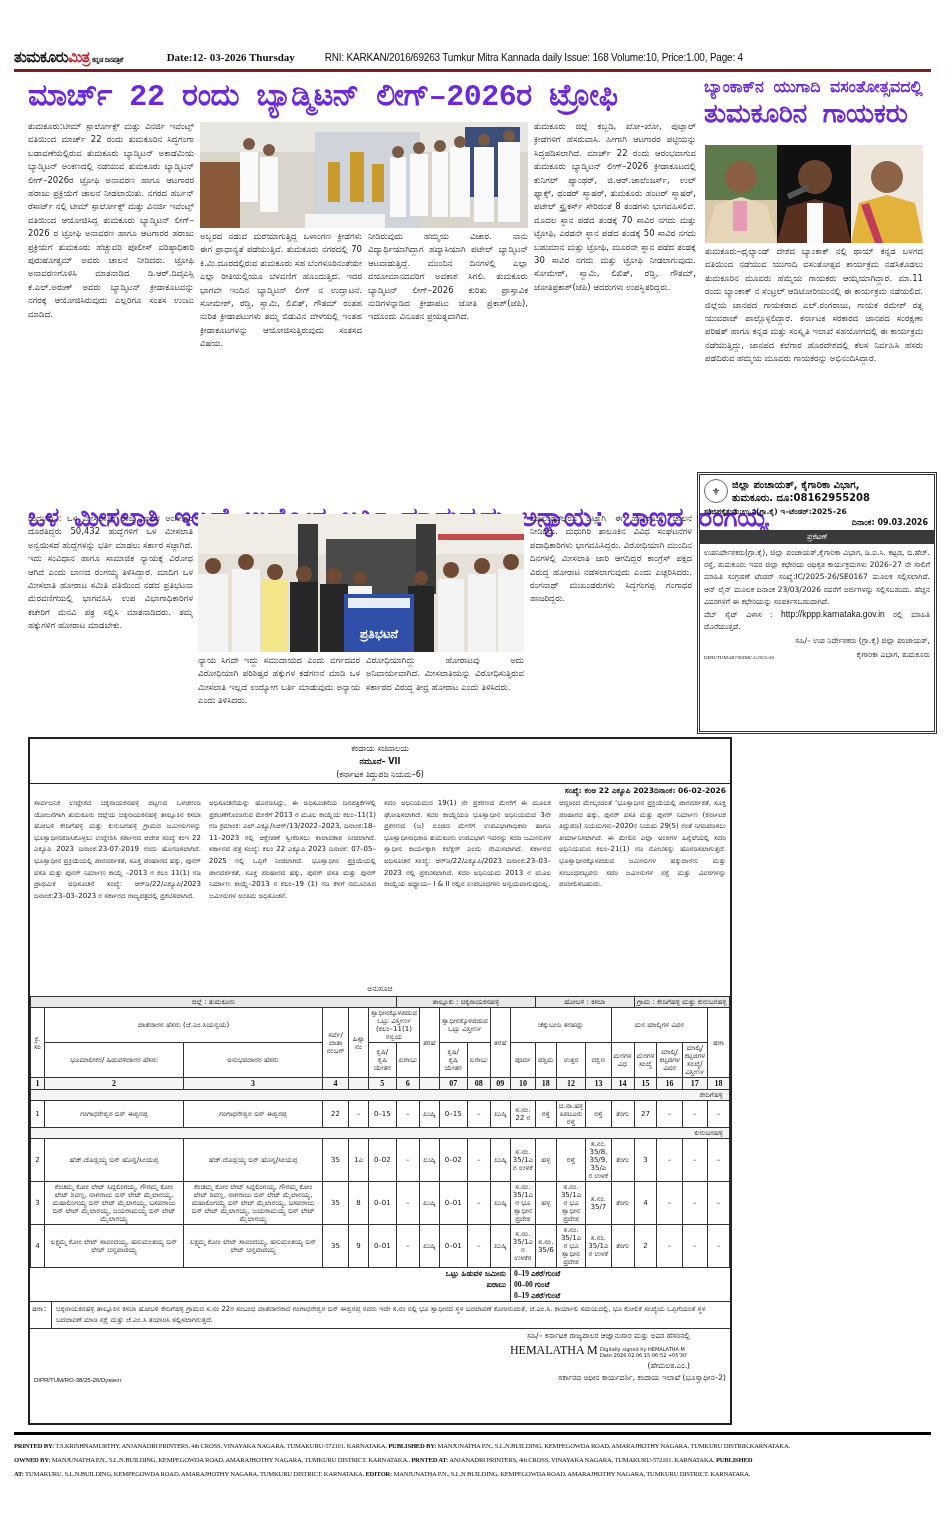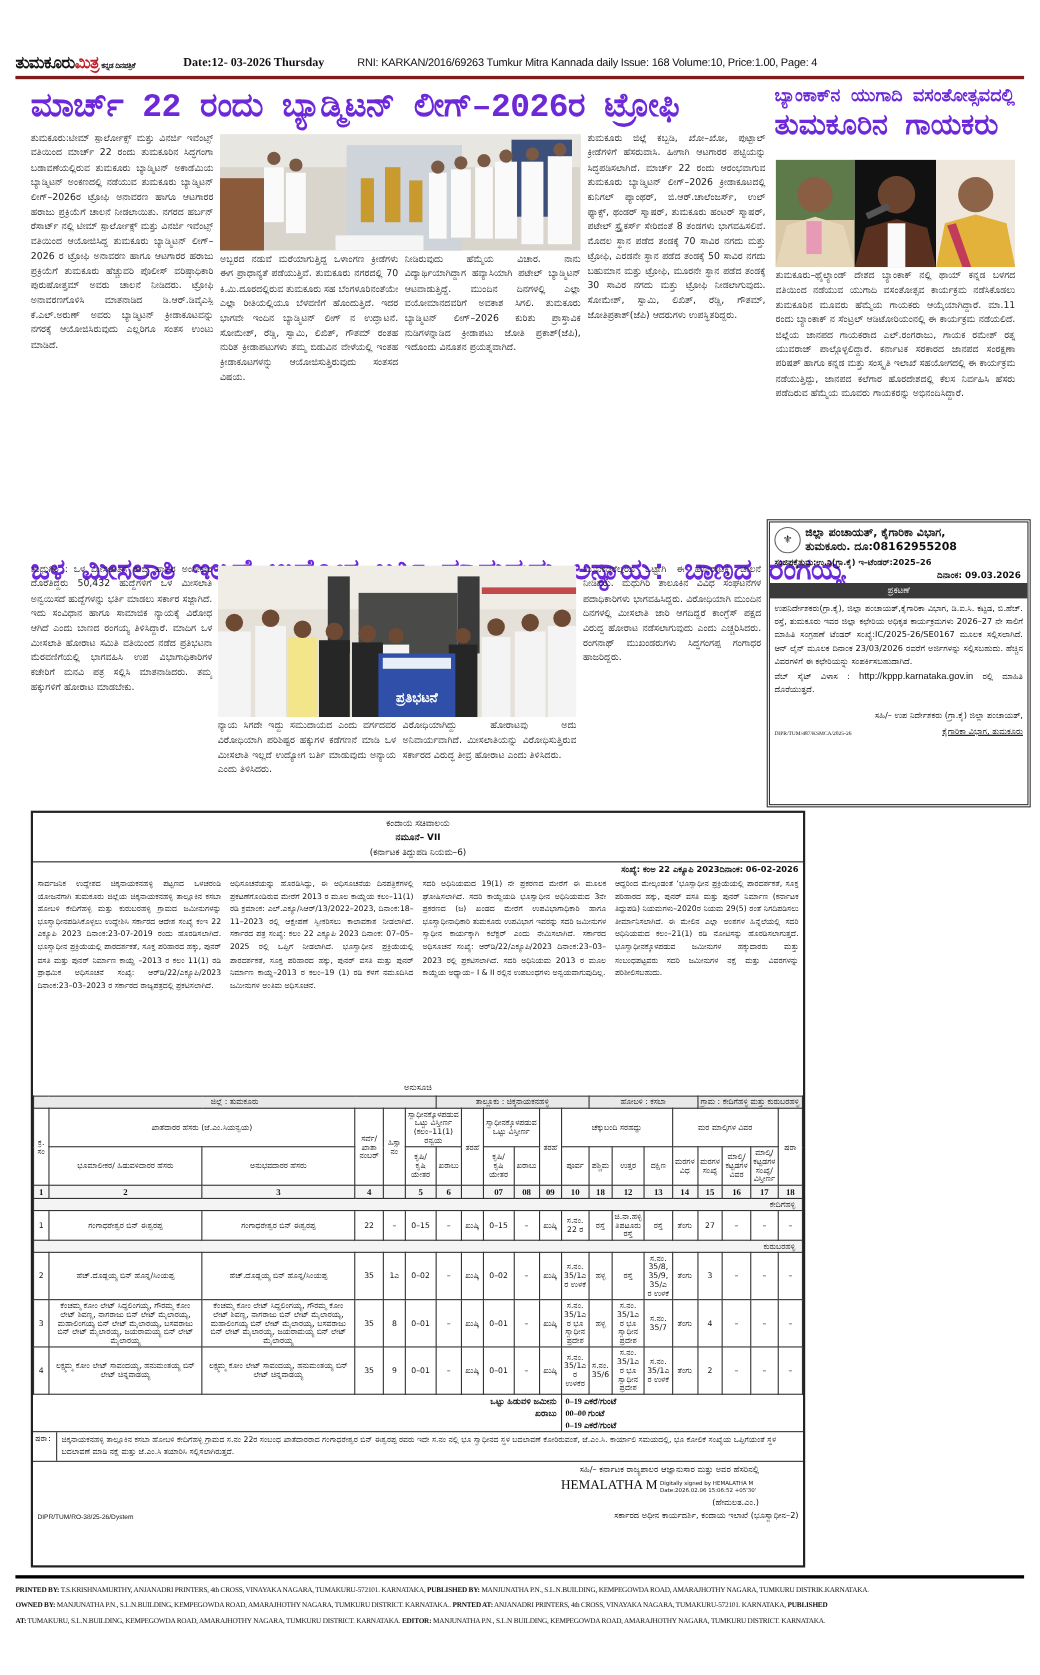--- a/index.html
+++ b/index.html
@@ -188,25 +188,25 @@
       <div>ಜಿಲ್ಲಾ ಪಂಚಾಯತ್, ಕೈಗಾರಿಕಾ ವಿಭಾಗ,</div>
       <div>ತುಮಕೂರು. ದೂ:08162955208</div>
     </div>
   </div>
   <div class="notice-ref">ಸಂಜಿಪಕೈತುಮ:ಉ.ನಿ(ಗ್ರಾ.ಕೈ) ಇ–ಟೆಂಡರ್:2025–26</div>
   <div class="notice-date">ದಿನಾಂಕ: 09.03.2026</div>
   <div class="notice-bar">ಪ್ರಕಟಣೆ</div>
   <div class="notice-body">
     <span>ಉಪನಿರ್ದೇಶಕರು(ಗ್ರಾ.ಕೈ), ಜಿಲ್ಲಾ ಪಂಚಾಯತ್,ಕೈಗಾರಿಕಾ ವಿಭಾಗ, ಡಿ.ಐ.ಸಿ. ಕಟ್ಟಡ, ಬಿ.ಹೆಚ್. ರಸ್ತೆ, ತುಮಕೂರು ಇವರ ಜಿಲ್ಲಾ ಕಛೇರಿಯ ಅಧಿಕೃತ ಕಾರ್ಯಕ್ರಮಗಳು 2026–27 ನೇ ಸಾಲಿಗೆ ಮಾಹಿತಿ ಸಂಗ್ರಹಣೆ ಟೆಂಡರ್ ಸಂಖ್ಯೆ:IC/2025-26/SE0167 ಮೂಲಕ ಸಲ್ಲಿಸಲಾಗಿದೆ. ಆನ್ ಲೈನ್ ಮೂಲಕ ದಿನಾಂಕ 23/03/2026 ರವರೆಗೆ ಅರ್ಜಿಗಳನ್ನು ಸಲ್ಲಿಸಬಹುದು. ಹೆಚ್ಚಿನ ವಿವರಗಳಿಗೆ ಈ ಕಛೇರಿಯನ್ನು ಸಂಪರ್ಕಿಸಬಹುದಾಗಿದೆ.</span><br>
     <span>ವೆಬ್ ಸೈಟ್ ವಿಳಾಸ : </span><span class="notice-url">http://kppp.karnataka.gov.in</span><span> ರಲ್ಲಿ ಮಾಹಿತಿ ದೊರೆಯುತ್ತದೆ.</span>
-    <div style="text-align:right; margin-top:12px;">ಸಹಿ/– ಉಪ ನಿರ್ದೇಶಕರು (ಗ್ರಾ.ಕೈ) ಜಿಲ್ಲಾ ಪಂಚಾಯತ್,</div>
+    <div style="text-align:right; margin-top:2px;">ಸಹಿ/– ಉಪ ನಿರ್ದೇಶಕರು (ಗ್ರಾ.ಕೈ) ಜಿಲ್ಲಾ ಪಂಚಾಯತ್,</div>
   </div>
   <div class="notice-foot">
     <span>DIPR/TUM/487/KSMCA/2025-26</span>
-    <span style="font-family:'DejaVu Sans',sans-serif; font-size:7.5px;text-decoration:underline;">ಕೈಗಾರಿಕಾ ವಿಭಾಗ, ತುಮಕೂರು</span>
+    <span style="font-family:'DejaVu Sans',sans-serif; font-size:7.5px;">ಕೈಗಾರಿಕಾ ವಿಭಾಗ, ತುಮಕೂರು</span>
   </div>
 </div>
 
 <div class="abs gazette">
   <div class="gz-center" style="padding-top:3px;">
     <div>ಕಂದಾಯ ಸಚಿವಾಲಯ</div>
     <div class="bold">ನಮೂನೆ– VII</div>
     <div>(ಕರ್ನಾಟಕ ತಿದ್ದುಪಡಿ ನಿಯಮ–6)</div>
   </div>
   <div class="gz-rule"></div>

